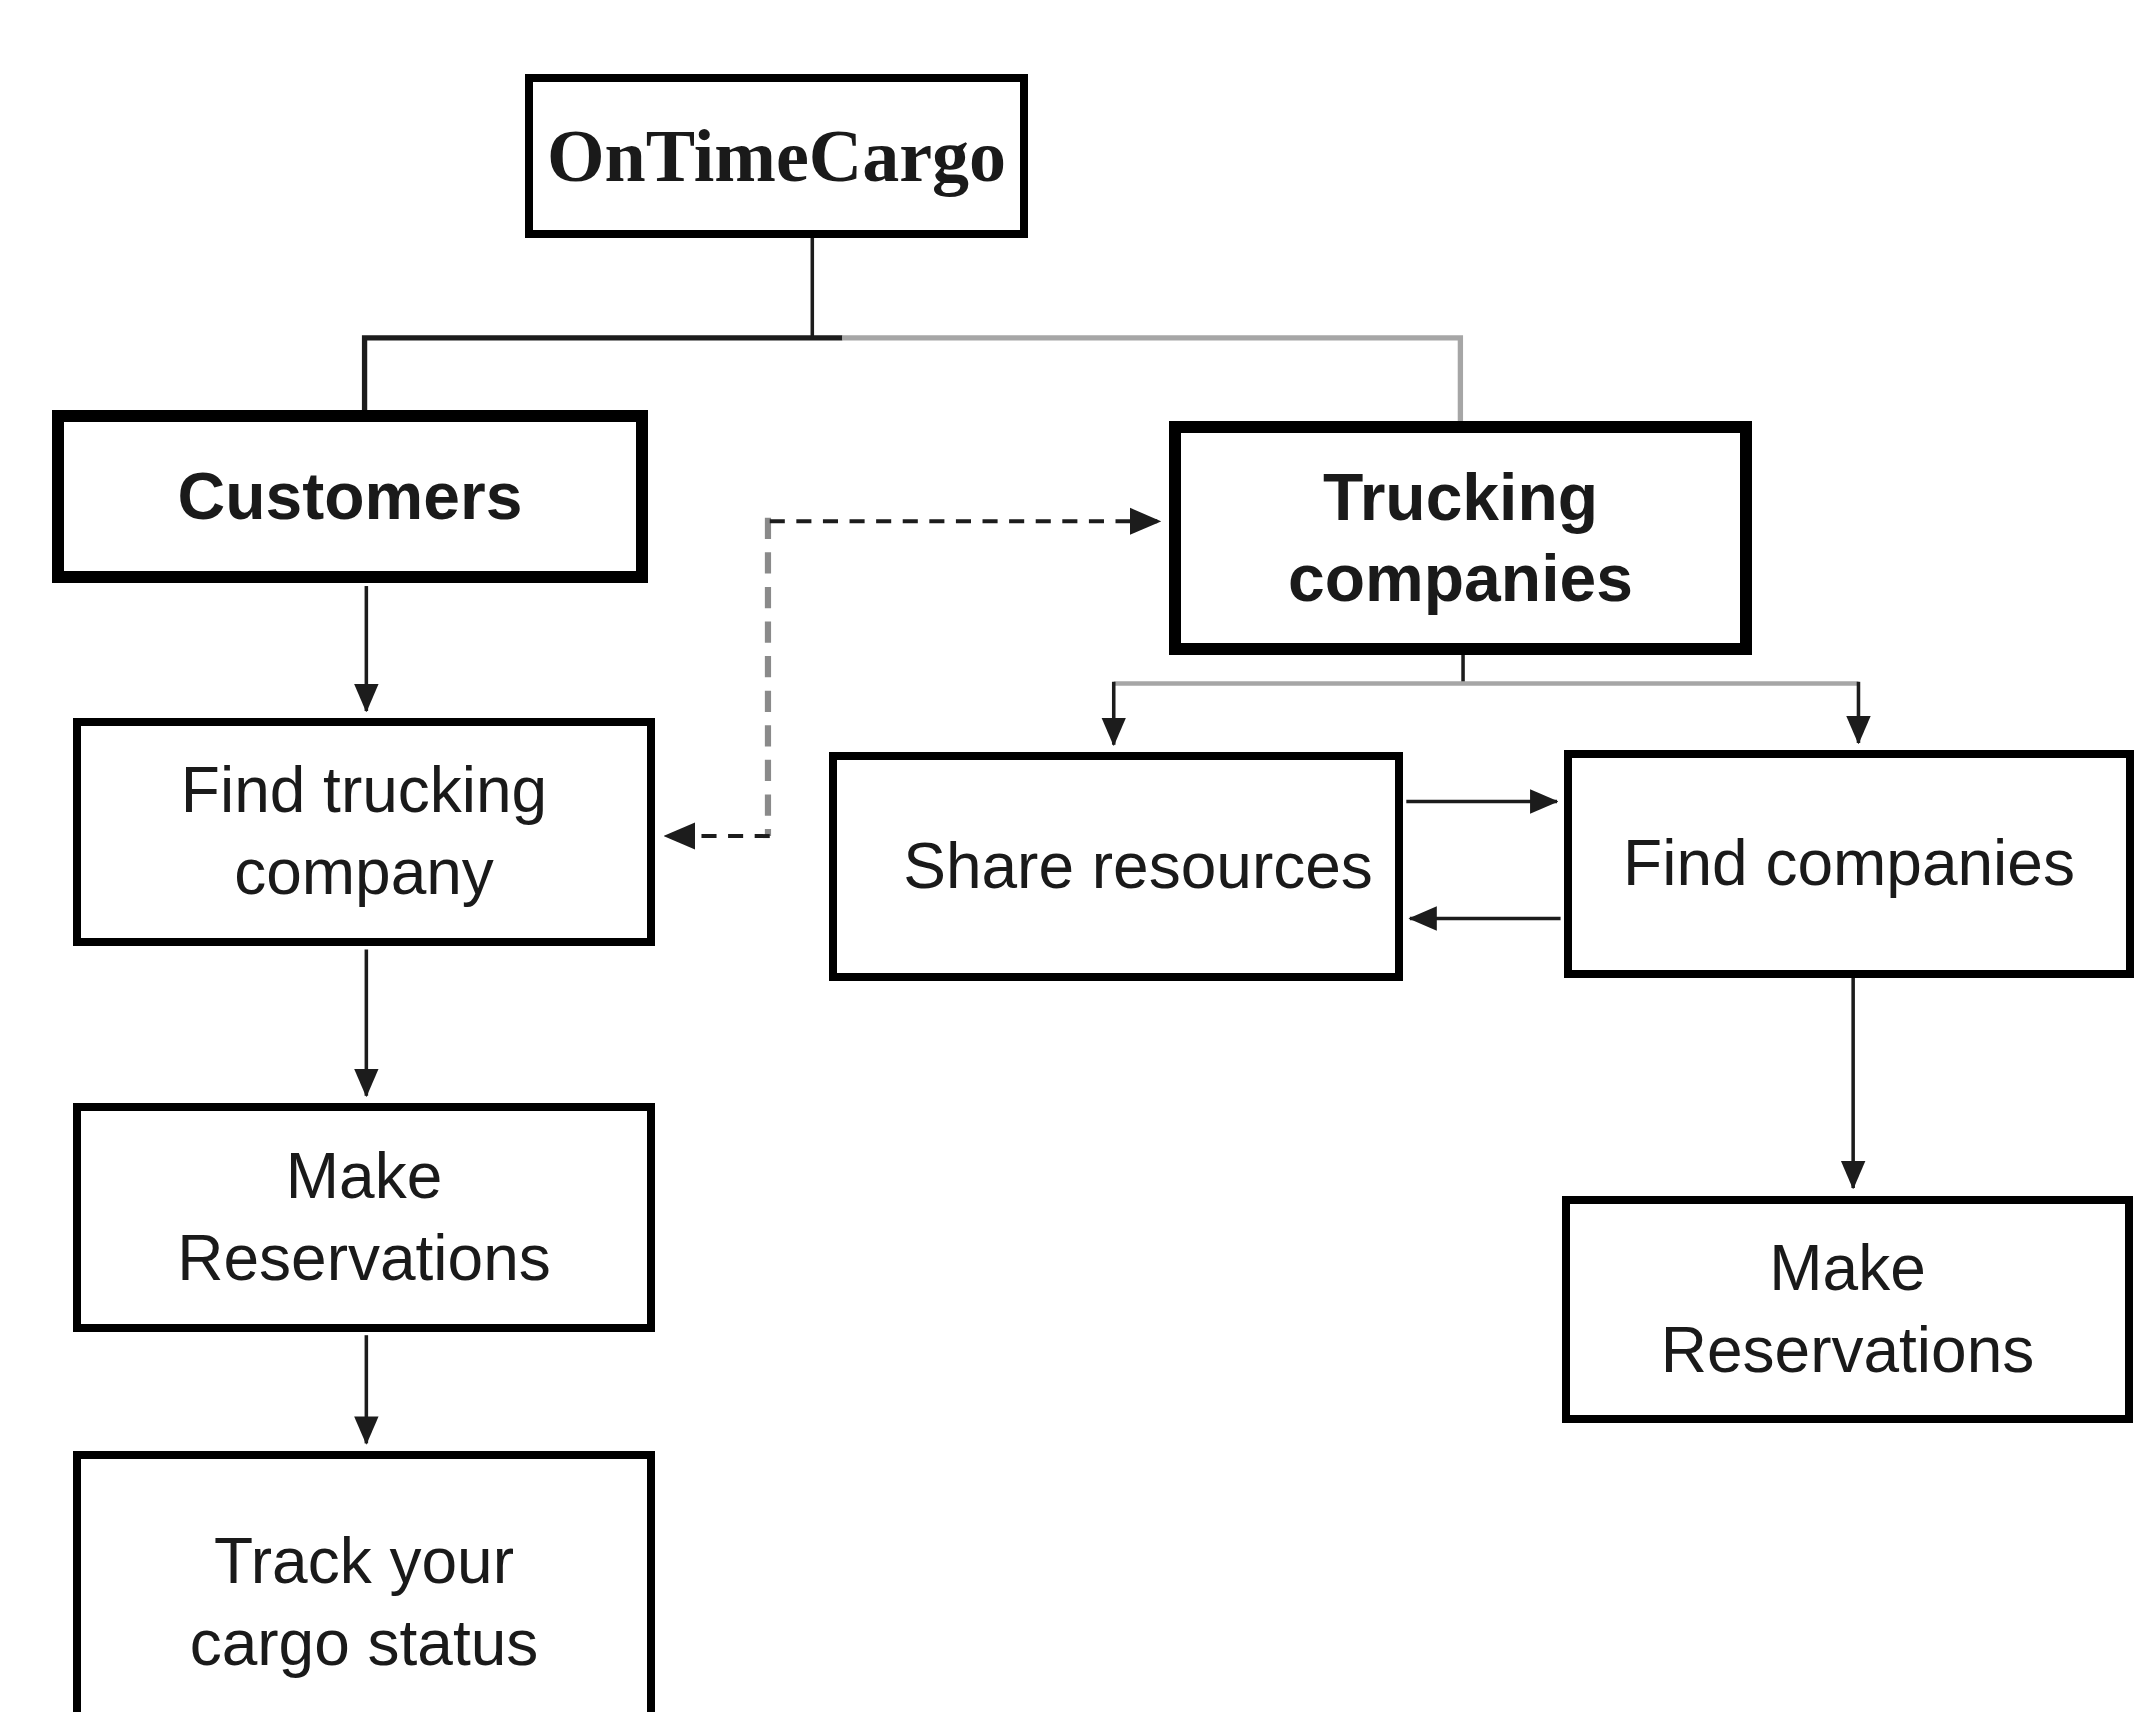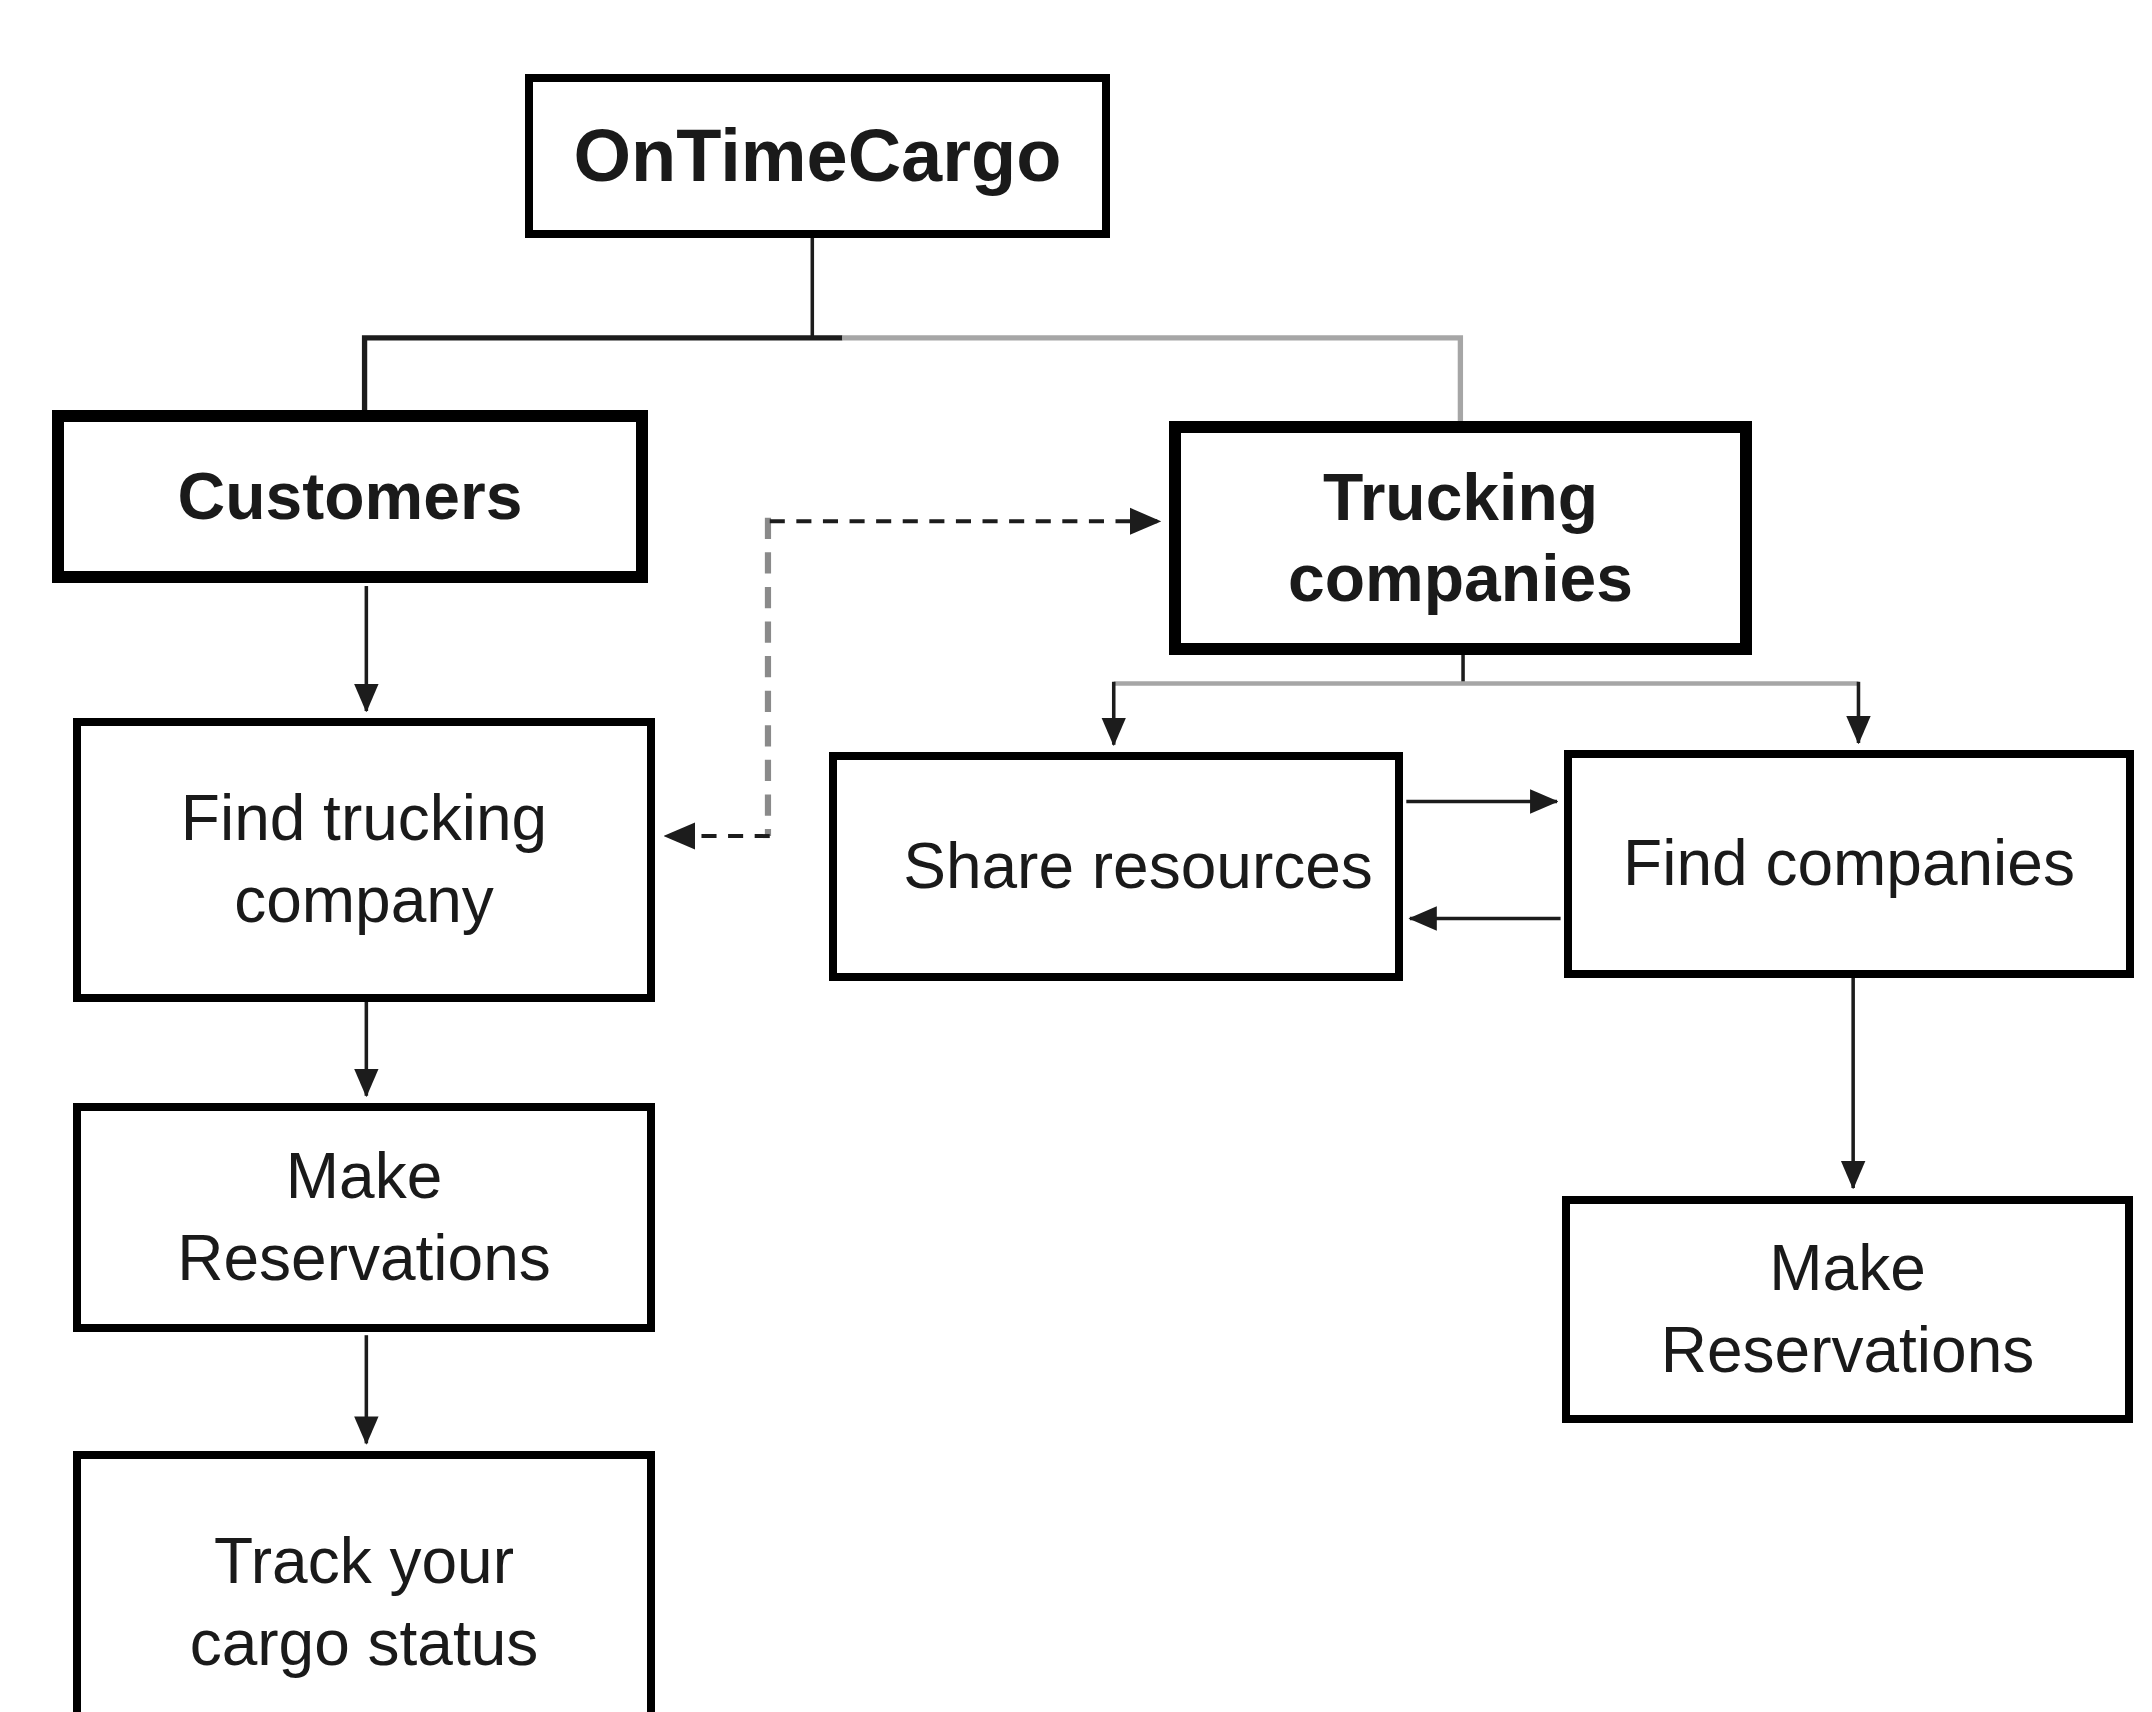--- a/index.html
+++ b/index.html
@@ -78,34 +78,34 @@
     <path class="ln" stroke-width="4" d="M1586 904 H1756" marker-end="url(#arrowhead)"></path>
     <path class="ln" stroke-width="4" d="M1760 1036 H1590" marker-end="url(#arrowhead)"></path>
 
     <path class="ln" stroke-width="4" d="M2090 1102 V1340" marker-end="url(#arrowhead)"></path>
 
     <path class="ln graydash" stroke-width="7" stroke-dasharray="24 15" d="M866 584 V943"></path>
     <path class="ln" stroke-width="4.5" stroke-dasharray="17 13" d="M868 588 H1308" marker-end="url(#arrowhead)"></path>
     <path class="ln" stroke-width="4.5" stroke-dasharray="17 13" d="M868 943 H750" marker-end="url(#arrowhead)"></path>
   </svg>
 
-  <div class="node fw-bold fs-title" style="left:525px; top:74px; width:585px; height:164px; border-width:8.9px;">
+  <div class="node fw-bold fs-title" style="left:525px; top:74px; width:503px; height:164px; border-width:8.9px;font-family:Liberation Serif, serif;">
     <span class="lbl">OnTimeCargo</span>
   </div>
 
   <div class="node heavy fw-bold fs-head" style="left:52px; top:410px; width:596px; height:173px;">
     <span class="lbl">Customers</span>
   </div>
 
   <div class="node heavy fw-bold fs-head" style="left:1169px; top:421px; width:583px; height:234px;">
     <span class="lbl">Trucking
 companies</span>
   </div>
 
-  <div class="node" style="left:73px; top:718px; width:582px; height:284px;">
+  <div class="node" style="left:73px; top:718px; width:582px; height:228px;">
     <span class="lbl">Find trucking
 company</span>
   </div>
 
   <div class="node" style="left:829px; top:752px; width:574px; height:229px;padding-left:44px;">
     <span class="lbl">Share resources</span>
   </div>
 
   <div class="node" style="left:1564px; top:750px; width:570px; height:228px;">
     <span class="lbl">Find companies</span>

